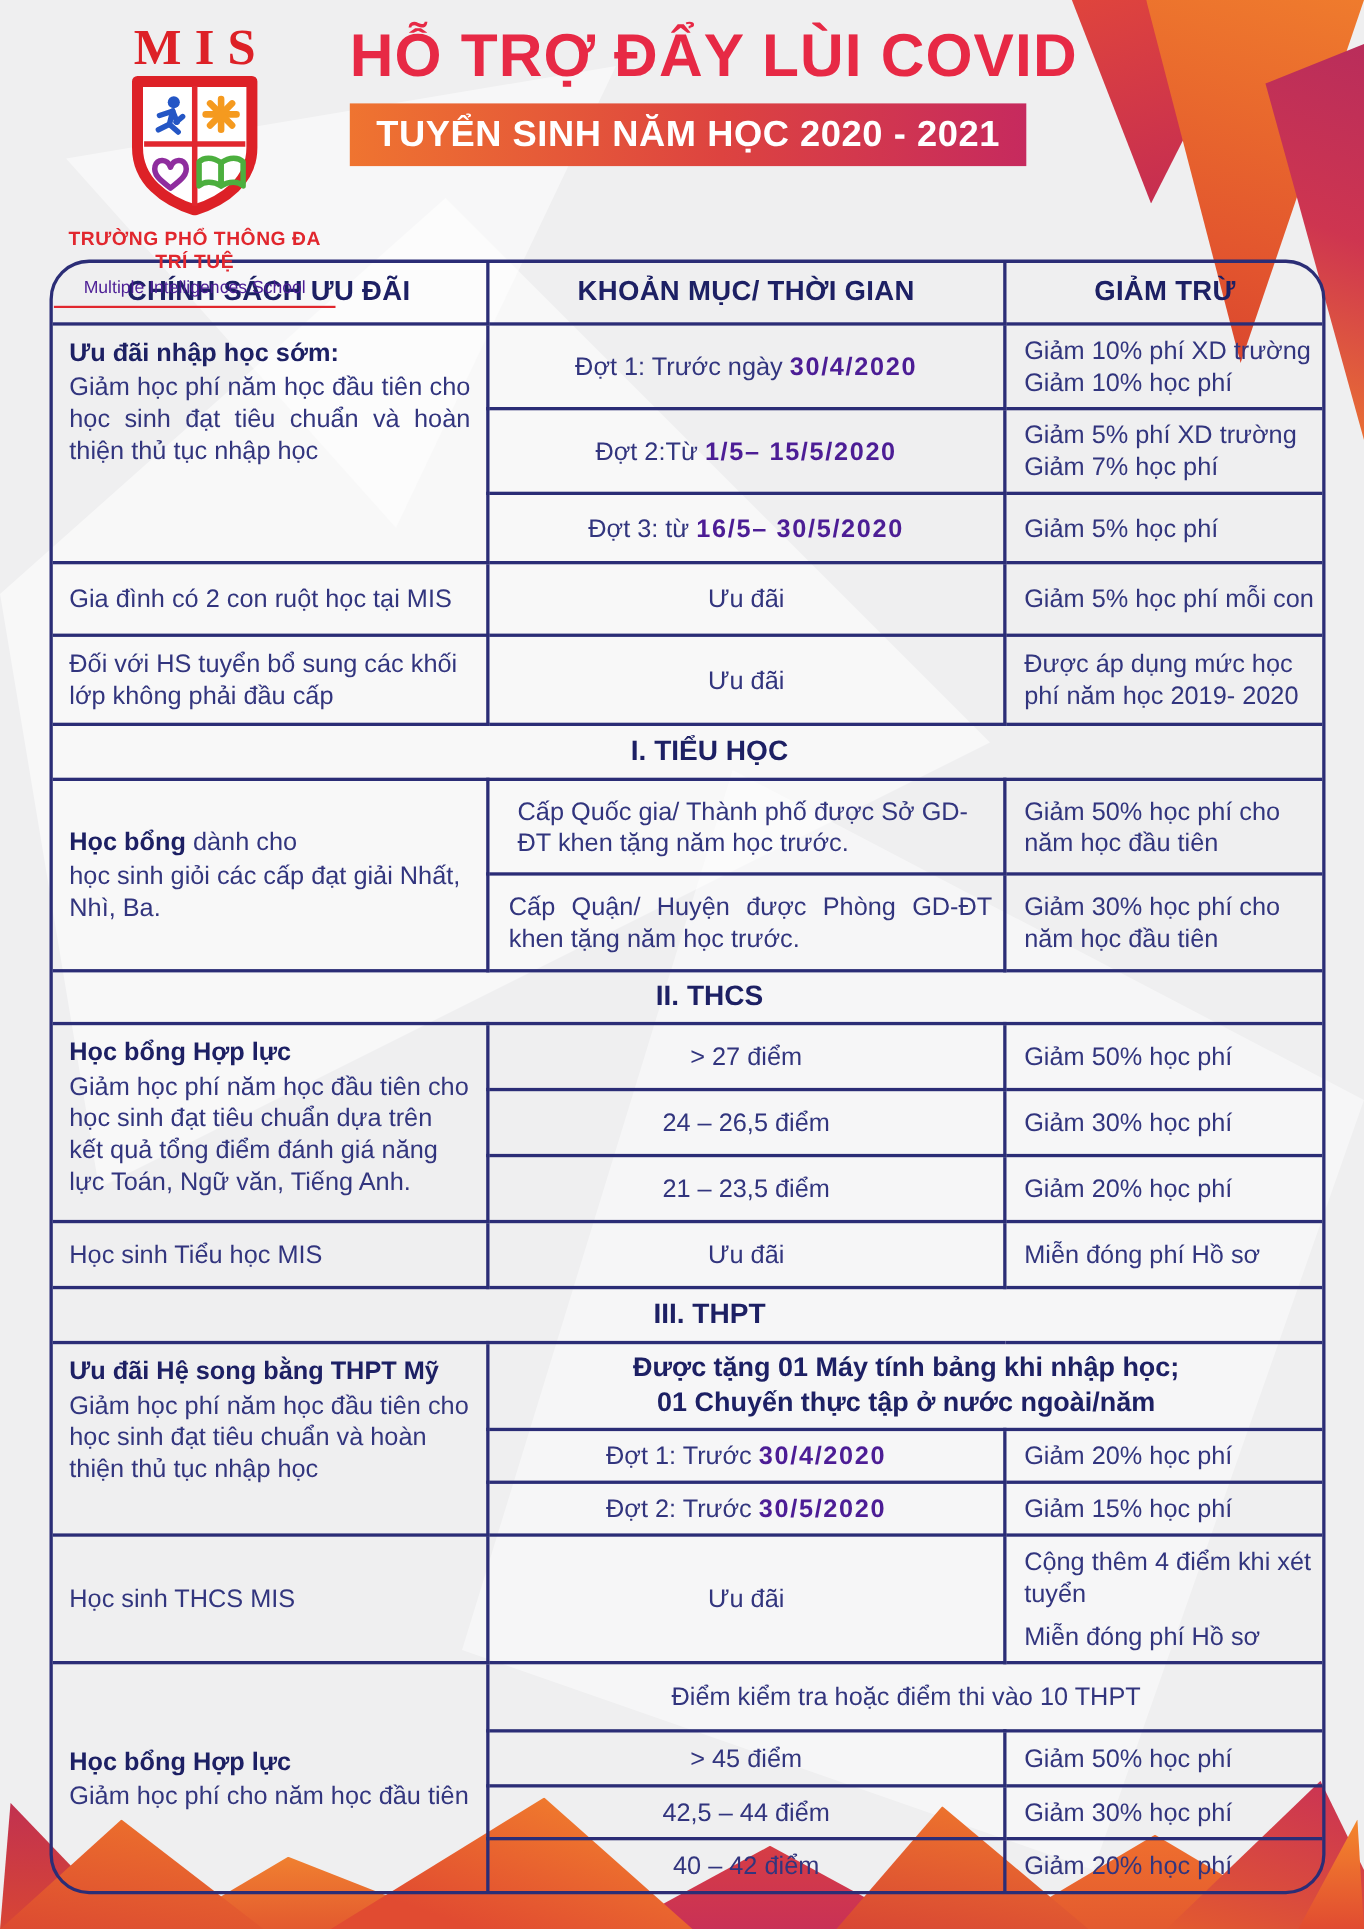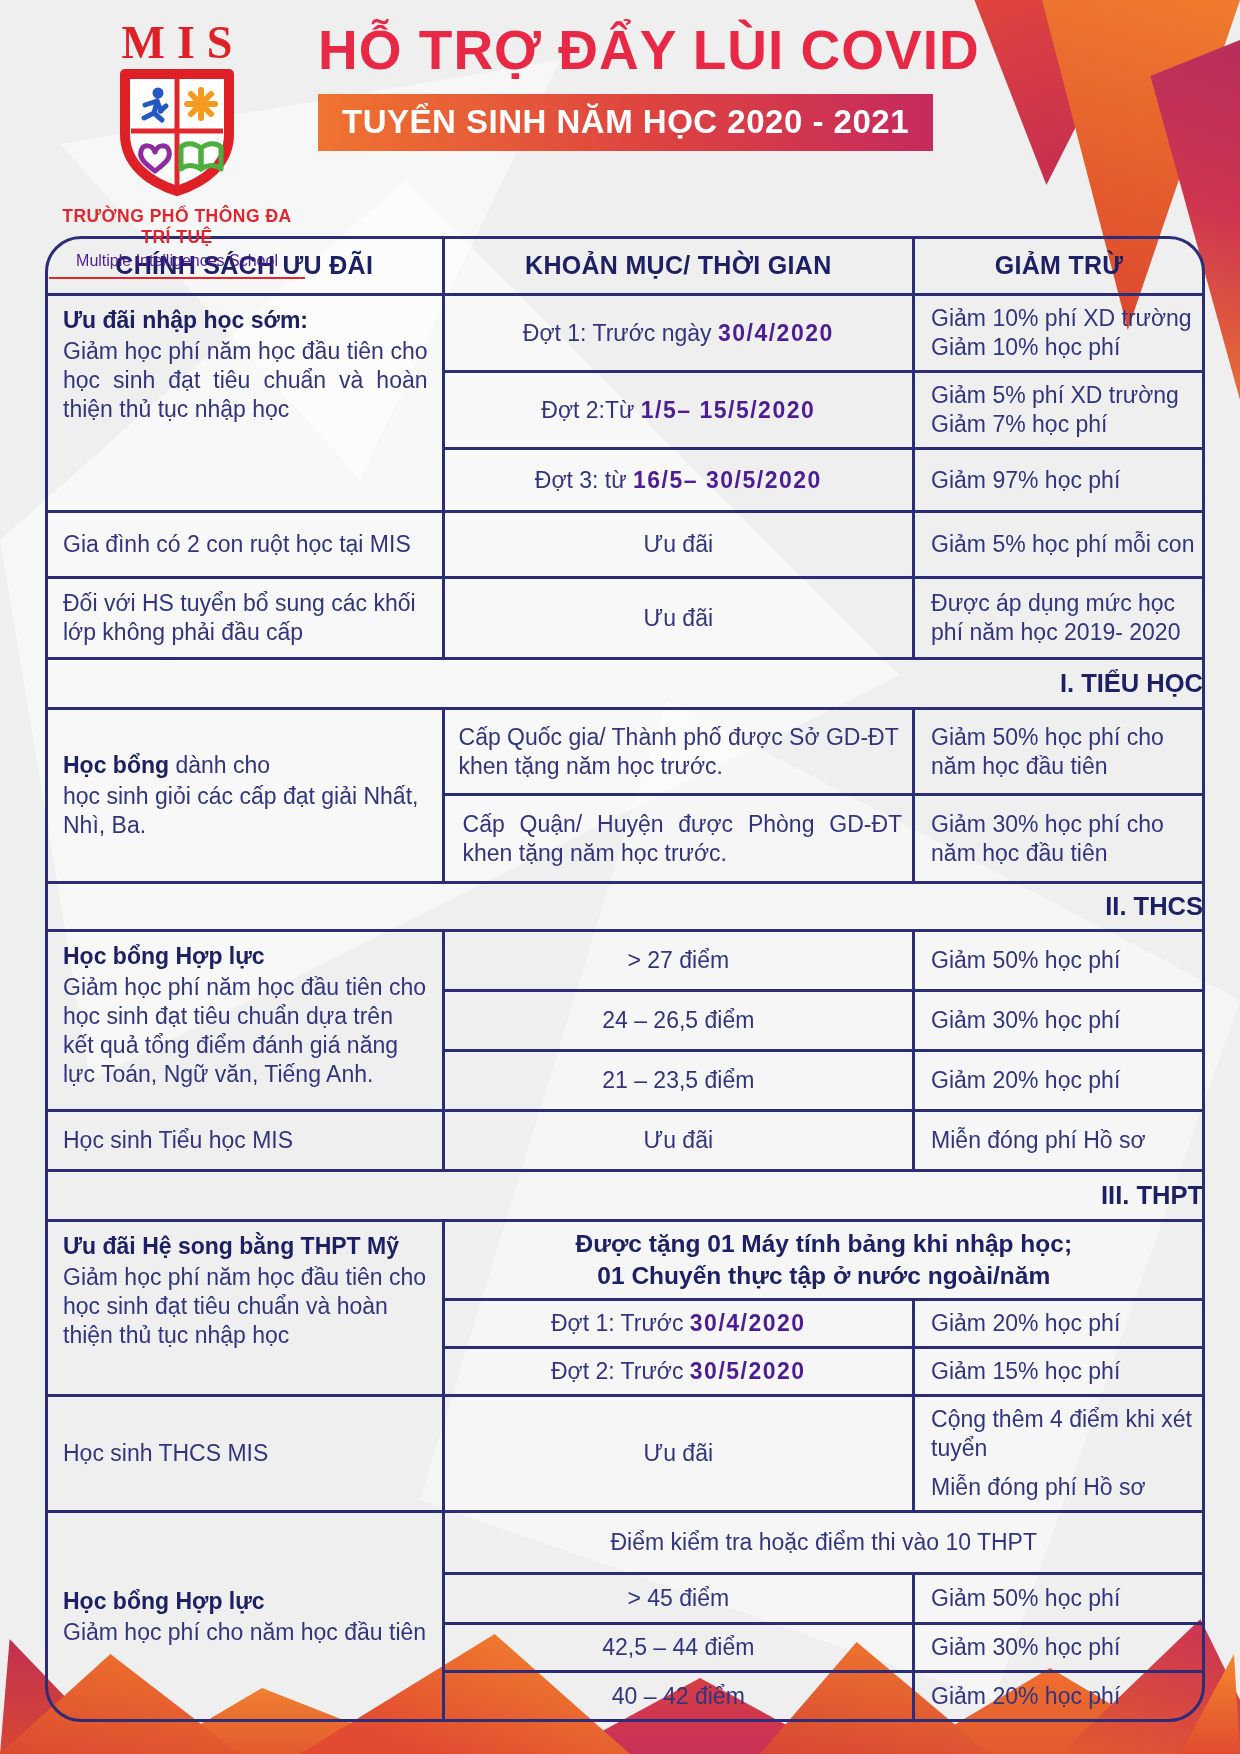--- a/index.html
+++ b/index.html
@@ -80,21 +80,21 @@
   td { font-size:23px; line-height:29px; color:#32357e; }
   .c1 { text-align:left; padding:10px 14px 10px 16px; vertical-align:top; }
   .c1.vmid { vertical-align:middle; }
   .c1 .grp-title { font-weight:bold; color:#1d2064; }
   .c1 .desc { margin-top:2px; }
   .c1 .just { text-align:justify; }
   .c2 { text-align:center; padding:6px 10px; }
   .c3 { text-align:left; padding:8px 8px 8px 16px; }
   .date { font-weight:bold; color:#4c1d95; letter-spacing:1.5px; }
   .gift { font-weight:bold; color:#1d2064; text-align:center; font-size:24.5px; line-height:32px; }
-  .band td { font-weight:bold; font-size:25.5px; color:#1d2064; text-align:right; padding-left:40px; }
+  .band td { font-weight:bold; font-size:25.5px; color:#1d2064; text-align:center; padding-left:40px; }
   .disc div:empty { display:none; }
   .disc-gap { margin-top:10px; }
 </style>
 </head>
 <body>
 
 <div class="facet facet1"></div>
 <div class="facet facet3"></div>
 <div class="facet facet2"></div>
 
@@ -178,21 +178,21 @@
     <td class="c3 disc">
       <div>Giảm 5% phí XD trường</div>
       <div>Giảm 7% học phí</div>
     </td>
   </tr>
   <tr style="height:63px;padding-left:18px;">
     <td class="c2">
       <span>Đợt 3: từ </span><span class="date">16/5– 30/5/2020</span>
     </td>
     <td class="c3 disc">
-      <div>Giảm 97% học phí</div>
+      <div>Giảm 5% học phí</div>
 
     </td>
   </tr>
 
   <tr style="height:66px;">
     <td class="c1 vmid">Gia đình có 2 con ruột học tại MIS</td>
     <td class="c2">Ưu đãi</td>
     <td class="c3">Giảm 5% học phí mỗi con</td>
   </tr>
 
@@ -204,21 +204,21 @@
 
   <tr class="band" style="height:50px;">
     <td colspan="3">I. TIỂU HỌC</td>
   </tr>
 
   <tr style="height:86px;">
     <td class="c1 vmid" rowspan="2">
       <span class="grp-title">Học bổng</span><span> dành cho</span>
       <div class="desc">học sinh giỏi các cấp đạt giải Nhất, Nhì, Ba.</div>
     </td>
-    <td class="c2" style="text-align:left; padding-left:14px;">Cấp Quốc gia/ Thành phố được Sở GD-ĐT khen tặng năm học trước.</td>
+    <td class="c2" style="text-align:left; padding-left:26px;">Cấp Quốc gia/ Thành phố được Sở GD-ĐT khen tặng năm học trước.</td>
     <td class="c3">Giảm 50% học phí cho năm học đầu tiên</td>
   </tr>
   <tr style="height:88px;">
     <td class="c2" style="text-align:left; padding-left:18px; text-align:justify;">Cấp Quận/ Huyện được Phòng GD-ĐT khen tặng năm học trước.</td>
     <td class="c3">Giảm 30% học phí cho năm học đầu tiên</td>
   </tr>
 
   <tr class="band" style="height:48px;">
     <td colspan="3">II. THCS</td>
   </tr>

